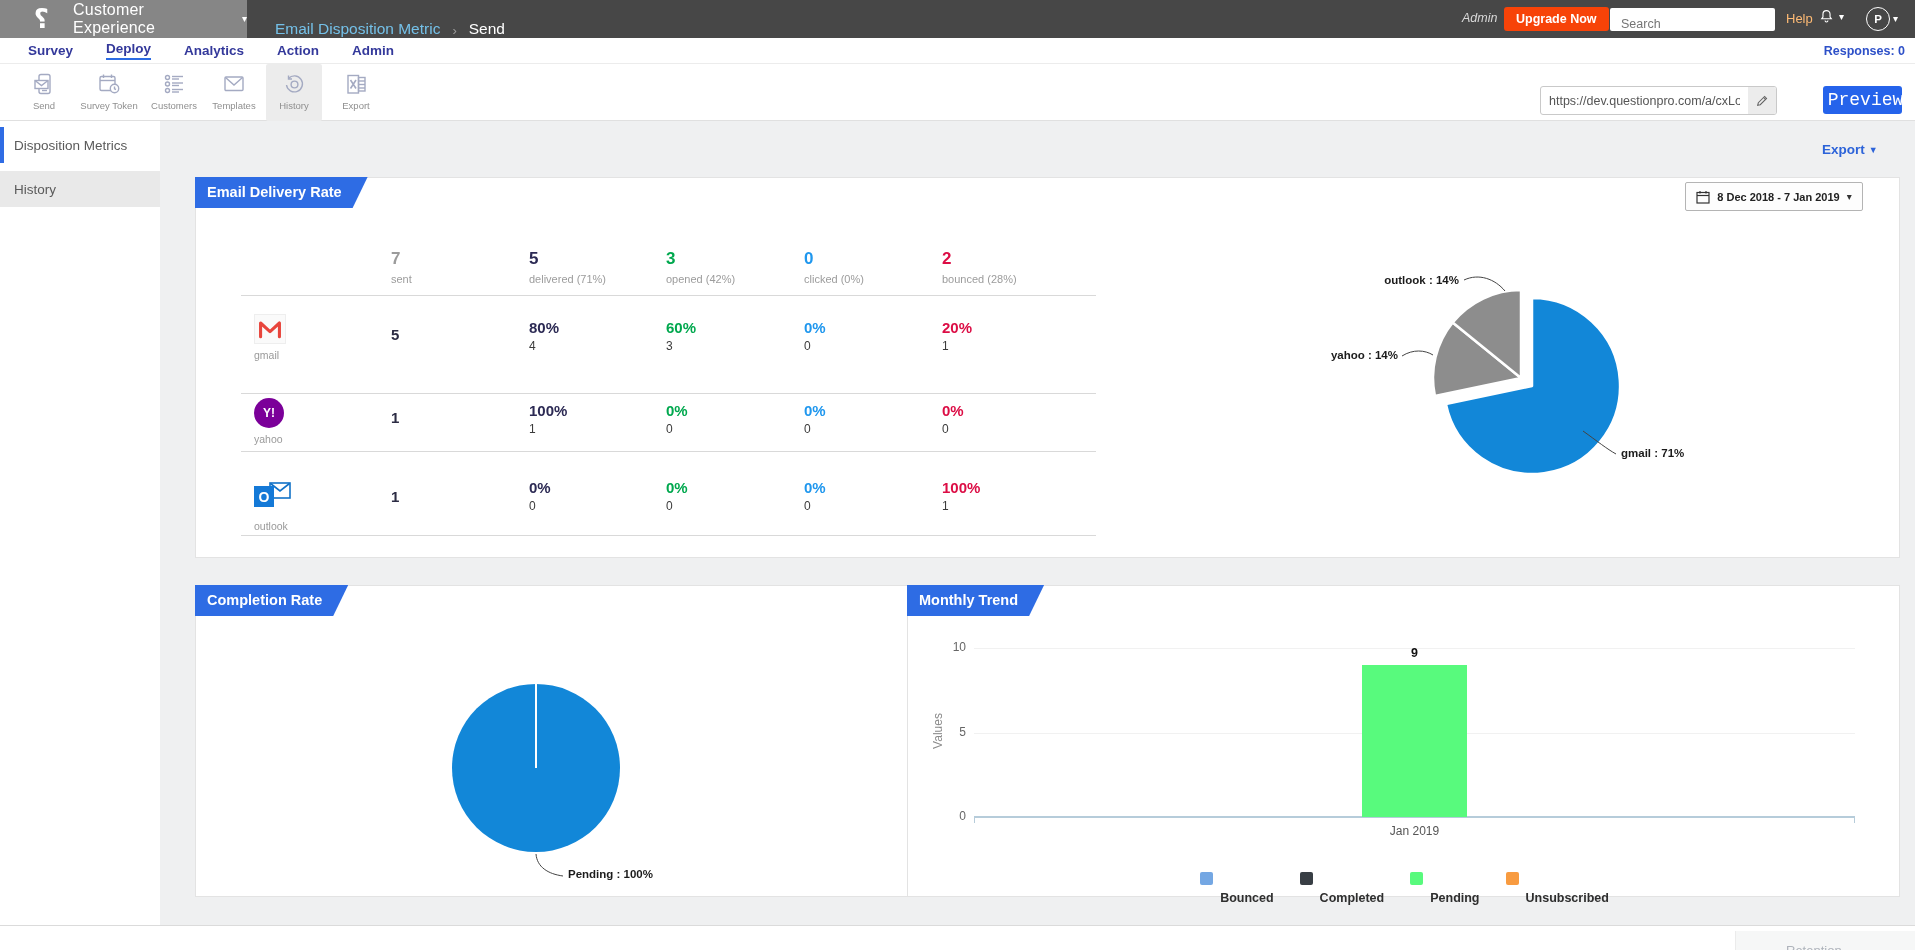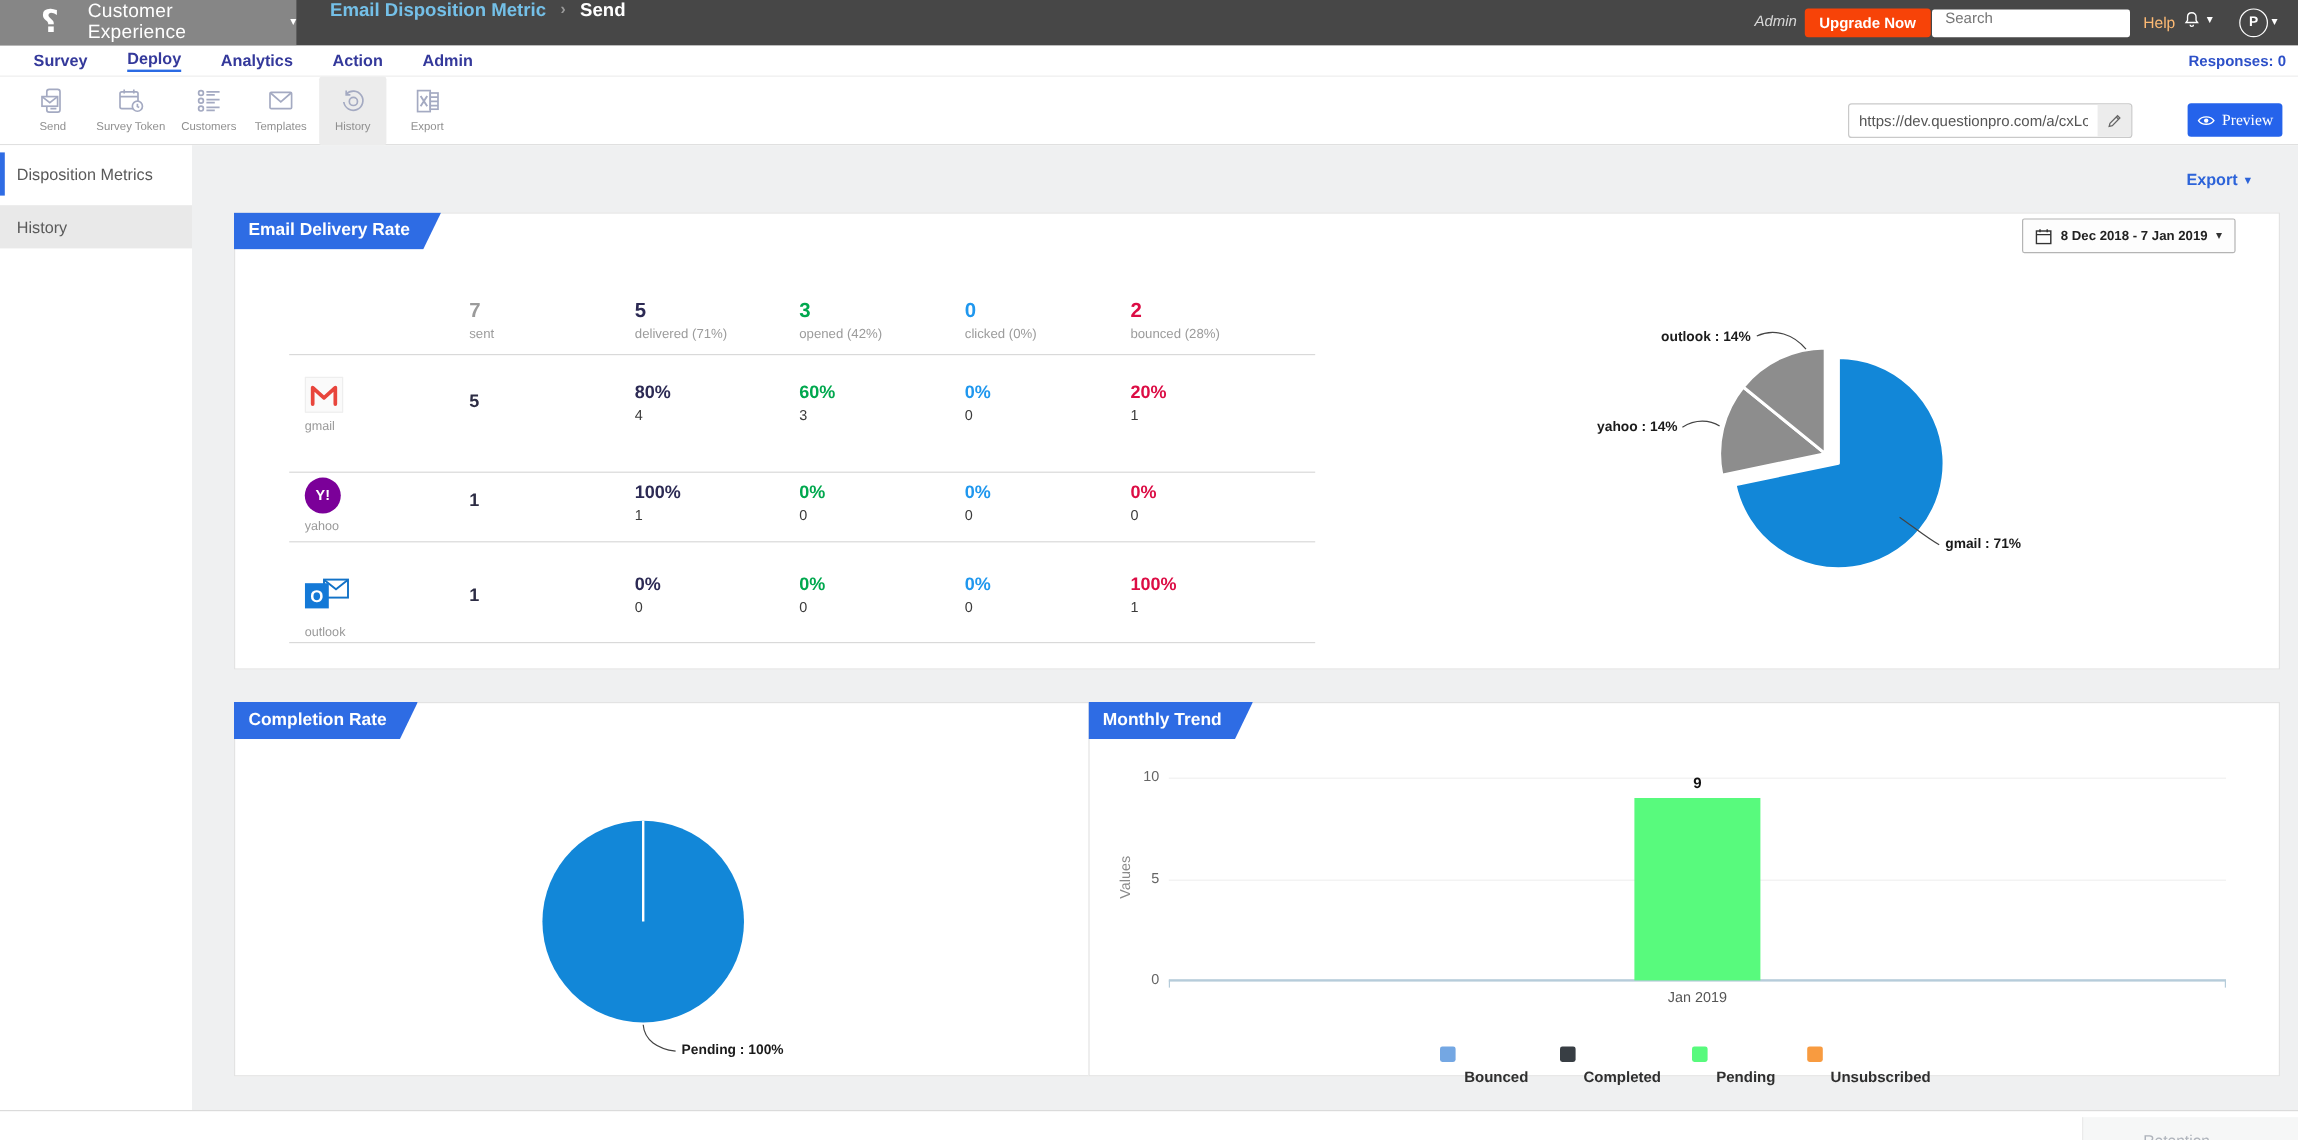--- a/index.html
+++ b/index.html
@@ -6,27 +6,27 @@
   body { background:#ffffff; font-family:"Liberation Sans", sans-serif; }
   #app { position:relative; width:1915px; height:950px; background:#ffffff; overflow:hidden; }
 
   
   .topbar { position:absolute; left:0; top:0; width:1915px; height:38px; background:#474747; }
   .topbar-left { position:absolute; left:0; top:0; width:247px; height:38px; background:#868686; display:flex; align-items:center; }
   .logo { font-family:"DejaVu Sans", sans-serif; color:#fff; font-size:26px; font-weight:bold; margin-left:34px; line-height:36px; transform:scaleX(-1); }
   .workspace-label { color:#fff; font-size:16px; margin-left:24px; letter-spacing:.2px; }
   .caret { font-size:10px; line-height:1; }
   .topbar-left .caret { color:#fff; margin-left:14px; }
-  .breadcrumb { position:absolute; left:275px; top:0; height:38px; display:flex; align-items:flex-start; gap:12px;font-weight:bold; }
+  .breadcrumb { position:absolute; left:275px; top:0; height:38px; display:flex; align-items:flex-end; gap:12px; }
   .crumb-primary { color:#74c0e8; font-size:15.5px; }
   .crumb-sep { color:#9a9a9a; font-size:13px; }
   .crumb-current { color:#ffffff; font-size:15.5px; }
   .admin-label { position:absolute; left:1462px; top:11px; color:#d8d8d8; font-size:12.5px; font-style:italic; }
   .upgrade-btn { position:absolute; left:1504px; top:7px; height:24px; padding:0 12px; background:#f74308; border:none; border-radius:3px; color:#fff; font-size:12.5px; font-weight:bold; font-family:inherit; line-height:24px; cursor:pointer; }
-  .search-box { position:absolute; left:1610px; top:8px; width:165px; height:23px; background:#fff; border-radius:2px; display:flex; align-items:flex-start; padding:0 6px; }
+  .search-box { position:absolute; left:1610px; top:8px; width:165px; height:23px; background:#fff; border-radius:2px; display:flex; align-items:flex-end; padding:0 6px; }
   .search-box input { border:none; outline:none; flex:1; font-size:12.5px; font-family:inherit; color:#444; margin-left:5px; background:transparent; }
   .help-label { position:absolute; left:1786px; top:11px; color:#fdba74; font-size:13px; }
   .bell-wrap { position:absolute; left:1818px; top:8px; display:flex; align-items:center; gap:4px; color:#fff; }
   .avatar-wrap { position:absolute; left:1866px; top:7px; display:flex; align-items:center; gap:3px; }
   .avatar { width:24px; height:24px; border:1.5px solid #fff; border-radius:50%; color:#fff; font-size:11.5px; font-weight:bold; display:flex; align-items:center; justify-content:center; }
   .avatar-wrap .caret, .bell-wrap .caret { color:#fff; }
 
   
   .navbar { position:absolute; left:0; top:38px; width:1915px; height:26px; background:#fff; border-bottom:1px solid #ececec; display:flex; align-items:center; }
   .nav-item { color:#34399b; font-size:13.5px; font-weight:bold; margin-left:33px; cursor:pointer; }
@@ -36,21 +36,21 @@
 
   
   .toolbar { position:absolute; left:0; top:64px; width:1915px; height:57px; background:#fff; border-bottom:1px solid #e0e0e0; }
   .tool-item { position:absolute; top:0; height:57px; width:56px; display:flex; flex-direction:column; align-items:center; padding-top:8px; cursor:pointer; }
   .tool-item .tool-label { font-size:9.5px; color:#8f8f8f; margin-top:4px; white-space:nowrap; }
   .tool-item.active { background:#ececec; border-radius:2px; }
   .tool-svg { stroke:#a4aac2; fill:none; stroke-width:1.4; }
   .url-box { position:absolute; left:1540px; top:22px; width:237px; height:29px; border:1px solid #c9c9c9; border-radius:3px; background:#fff; display:flex; align-items:stretch; overflow:hidden; }
   .url-box input { border:none; outline:none; flex:1; font-size:12.5px; color:#555; padding:0 8px; font-family:inherit; background:transparent; min-width:0; }
   .url-pencil { width:28px; background:#ececec; display:flex; align-items:center; justify-content:center; cursor:pointer; }
-  .preview-btn { position:absolute; left:1823px; top:22px; width:79px; height:28px; background:#2563eb; border:none; border-radius:3px; color:#fff; font-size:13px; font-family:Liberation Serif, serif; display:flex; align-items:center; justify-content:center; gap:6px; cursor:pointer; }
+  .preview-btn { position:absolute; left:1823px; top:22px; width:79px; height:28px; background:#2563eb; border:none; border-radius:3px; color:#fff; font-size:18px; font-family:Liberation Mono, monospace; display:flex; align-items:center; justify-content:center; gap:6px; cursor:pointer; }
 
   
   .main-bg { position:absolute; left:0; top:121px; width:1915px; height:804px; background:#eff0f1; }
   .sidebar { position:absolute; left:0; top:121px; width:160px; height:804px; background:#ffffff; }
   .side-item { position:absolute; left:0; width:160px; height:36px; display:flex; align-items:center; padding-left:14px; font-size:13.5px; color:#5a5a5a; cursor:pointer; }
   .side-item.active { border-left:4px solid #2f6ce4; padding-left:10px; background:#fff; }
   .side-item.shaded { background:#e9e9e9; }
 
   .export-link { position:absolute; left:1822px; top:142px; color:#2c63d9; font-size:13.5px; font-weight:bold; display:flex; align-items:center; gap:4px; cursor:pointer; }
   .export-link .caret { color:#2c63d9; font-size:9px; margin-top:2px; }

